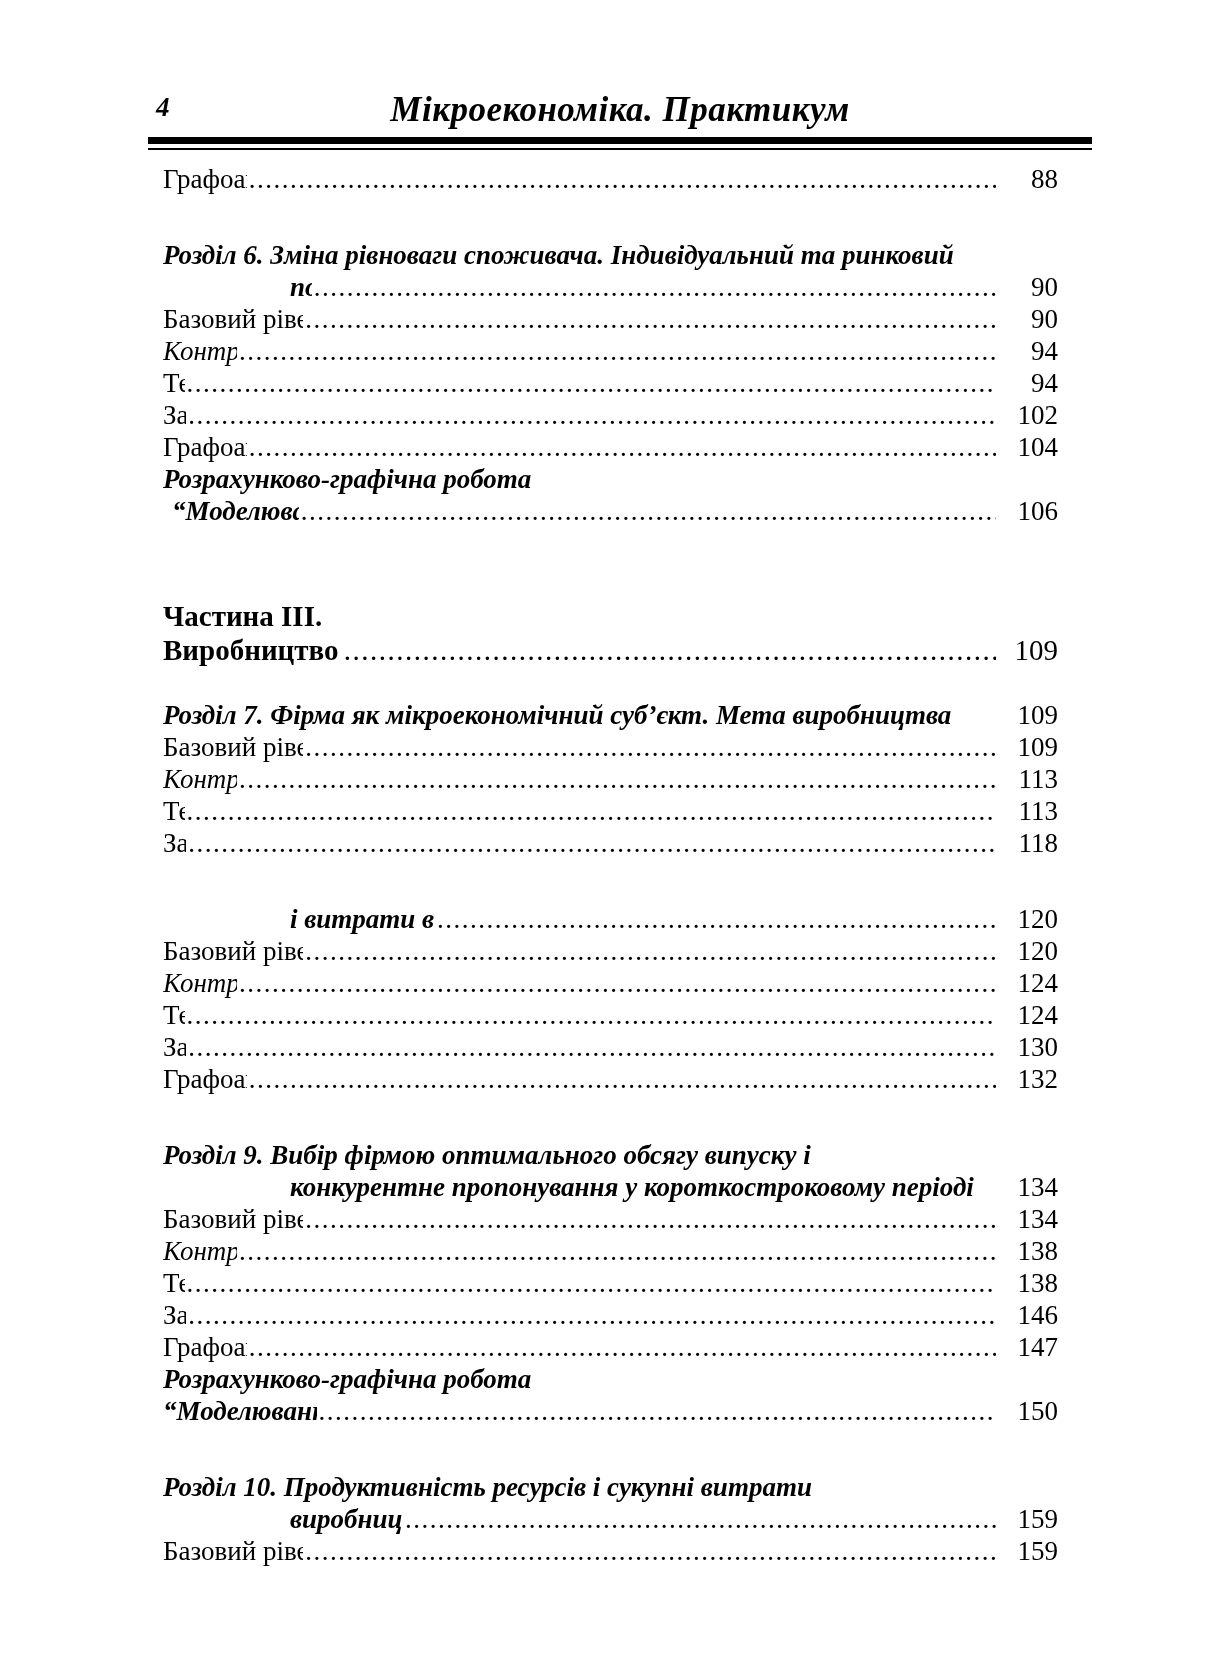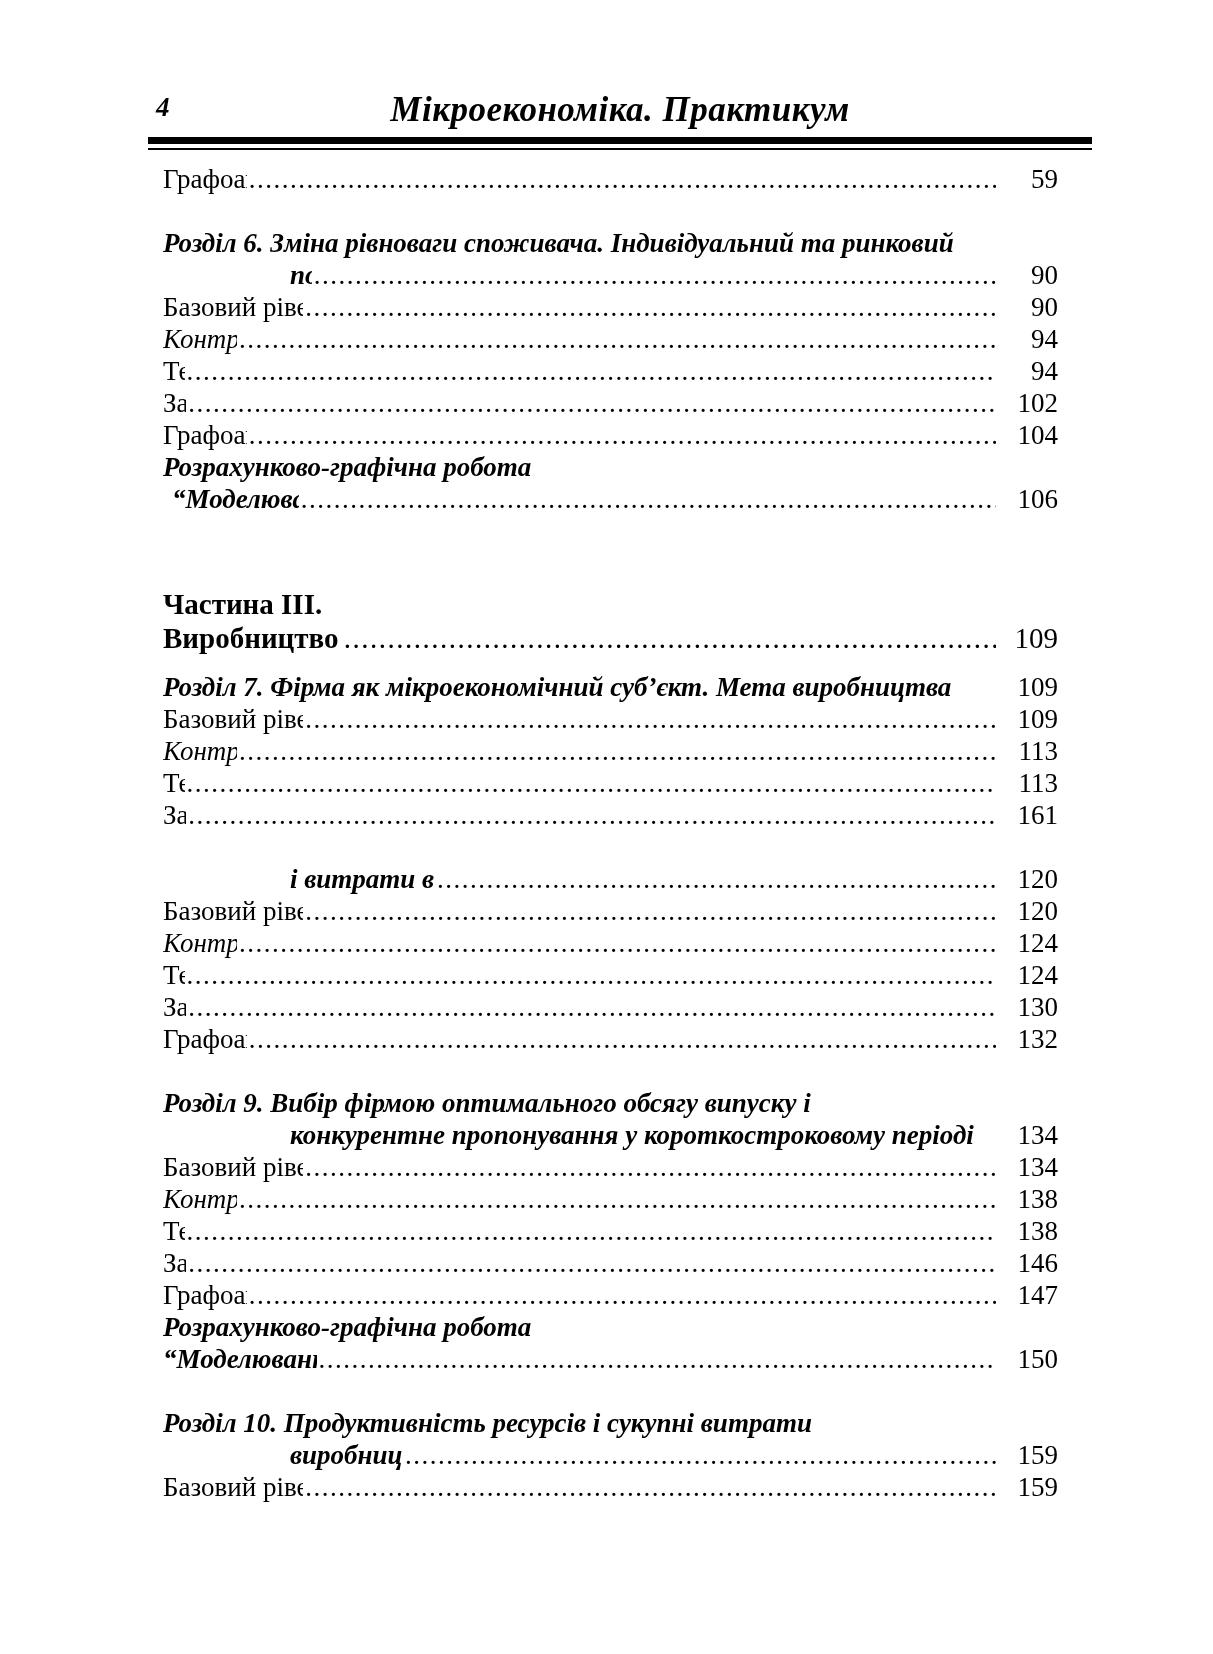--- a/index.html
+++ b/index.html
@@ -50,22 +50,22 @@
 
   .toc {
     position: absolute;
     top: 163px;
     left: 163px;
     width: 895px;
     font-size: 27px;
   }
   .sec { margin-top: 32px; }
   .sec.none   { margin-top: 0; }
-  .sec.small  { margin-top: 16px; }
-  .sec.normal { margin-top: 32px; }
+  .sec.small  { }
+  .sec.normal { margin-top: 44px; }
   .sec.large  { margin-top: 72px; }
 
   .row {
     display: flex;
     align-items: baseline;
     line-height: 32px;
     height: 32px;
     overflow: hidden;
   }
   .row .text {
@@ -109,21 +109,21 @@
   </div>
   <div class="header-rule">
     <div class="rule-thick"></div>
     <div class="rule-thin"></div>
   </div>
   <main class="toc" id="toc">
       <section class="sec none">
         <div class="row regular">
           <span class="text">Графоаналітичні вправи</span>
           <span class="dots" aria-hidden="true">............................................................................................................................................................................................................................................................................................................</span>
-          <span class="page-num">59</span>
+          <span class="page-num">88</span>
         </div>
       </section>
       <section class="sec normal">
         <div class="row bold-italic">
           <span class="text">Розділ 6. Зміна рівноваги споживача. Індивідуальний та ринковий</span>
         </div>
         <div class="row bold-italic indent-hang">
           <span class="text">попит</span>
           <span class="dots" aria-hidden="true">............................................................................................................................................................................................................................................................................................................</span>
           <span class="page-num">90</span>
@@ -189,21 +189,21 @@
           <span class="page-num">113</span>
         </div>
         <div class="row regular">
           <span class="text">Тести</span>
           <span class="dots" aria-hidden="true">............................................................................................................................................................................................................................................................................................................</span>
           <span class="page-num">113</span>
         </div>
         <div class="row regular">
           <span class="text">Задачі</span>
           <span class="dots" aria-hidden="true">............................................................................................................................................................................................................................................................................................................</span>
-          <span class="page-num">161</span>
+          <span class="page-num">118</span>
         </div>
       </section>
       <section class="sec normal">
         <div class="row bold-italic indent-hang">
           <span class="text">і витрати виробництва у короткостроковому періоді</span>
           <span class="dots" aria-hidden="true">............................................................................................................................................................................................................................................................................................................</span>
           <span class="page-num">120</span>
         </div>
         <div class="row regular">
           <span class="text">Базовий рівень. Основні терміни та поняття</span>

